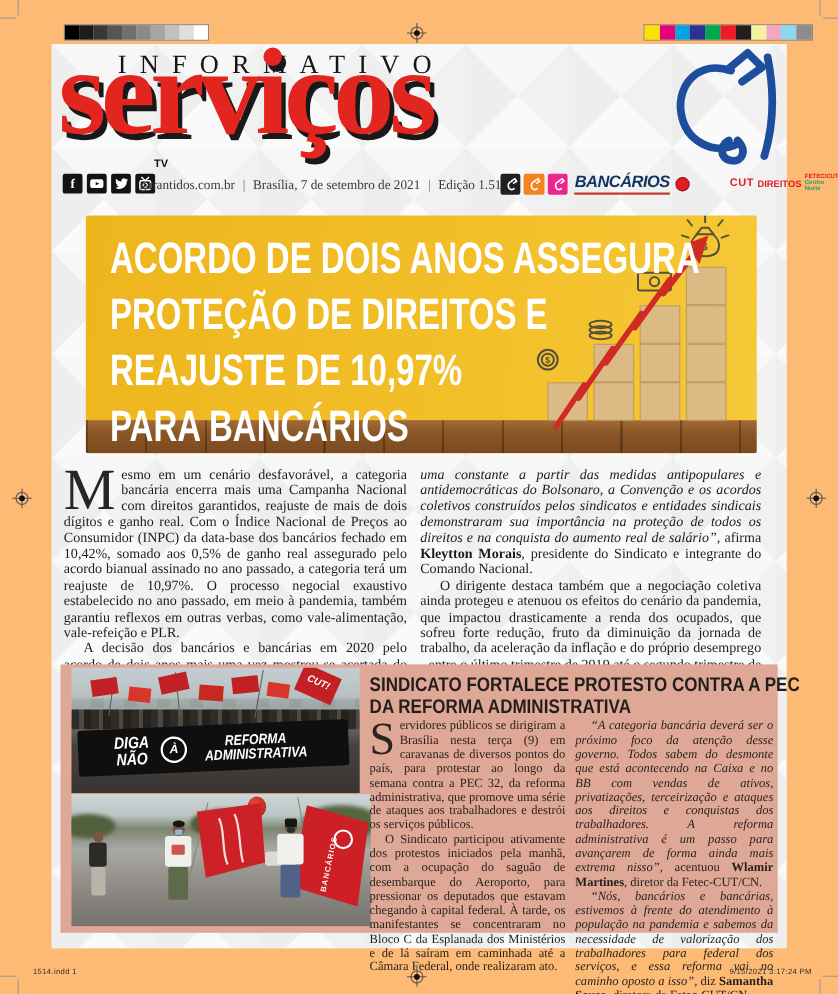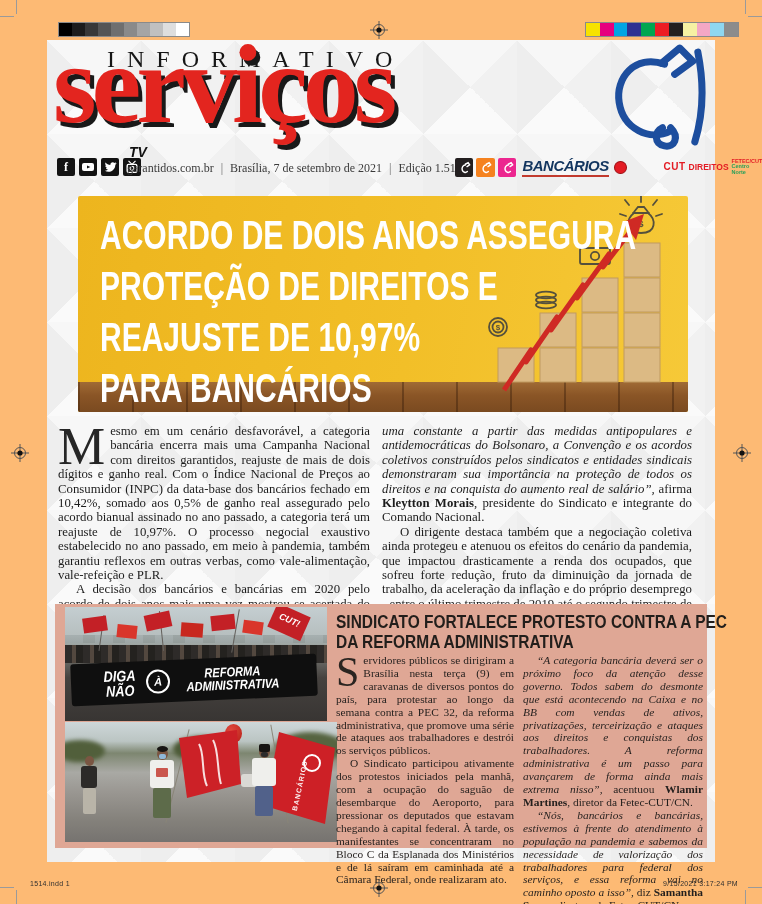--- a/index.html
+++ b/index.html
@@ -18,22 +18,22 @@
          background-size:94px 94px;}
   
   .kicker{position:absolute;left:60px;top:6px;font-size:24px;letter-spacing:12px;color:#161616;font-weight:500;}
   .bigtitle{position:absolute;left:6px;top:-26px;font-size:112px;font-weight:bold;color:#e3251f;
             letter-spacing:-5px;line-height:1.25;text-shadow:4px 5px 0 #191919;
             font-family:"Liberation Serif",serif;}
   .bluelogo{position:absolute;left:556px;top:0px;}
   .socialrow{position:absolute;left:10px;top:118px;display:flex;align-items:center;gap:4px;}
   .sicon{width:18px;height:18px;background:#131313;border-radius:2px;display:flex;align-items:center;justify-content:center;
          color:#fff;font-family:"Liberation Sans",sans-serif;font-weight:bold;font-size:12px;cursor:pointer;}
-  .tvtag{position:absolute;left:82px;top:104px;font-family:"Liberation Sans",sans-serif;
-         font-style:italic;font-weight:bold;font-size:14px;color:#111;}
+  .tvtag{position:absolute;left:93px;top:104px;font-family:"Liberation Sans",sans-serif;
+         font-weight:bold;font-size:10px;color:#111;}
   .infoline{position:absolute;left:80px;top:121px;font-size:12px;color:#3a3a3a;white-space:nowrap;}
   .infoline .sep{margin:0 7px;color:#6a6a6a;}
   .partners{position:absolute;left:408px;top:117px;display:flex;align-items:center;gap:3px;}
   .psq{width:19px;height:19px;border-radius:2px;display:flex;align-items:center;justify-content:center;}
   .wordmark{font-family:"Liberation Sans",sans-serif;font-weight:bold;font-style:italic;
             font-size:15px;color:#12355f;letter-spacing:-.5px;margin-left:3px;}
   .wordmark small{display:block;height:2px;background:#c23a2d;margin-top:1px;}
   .reddisc{width:11px;height:11px;border-radius:50%;background:#e31b23;border:1px solid #9e0f14;margin-left:2px;}
   .minilogo{font-family:"Liberation Sans",sans-serif;font-weight:bold;color:#e31b23;line-height:1;}
   .minilogo.cut{font-size:10px;letter-spacing:.5px;margin-left:34px;}

